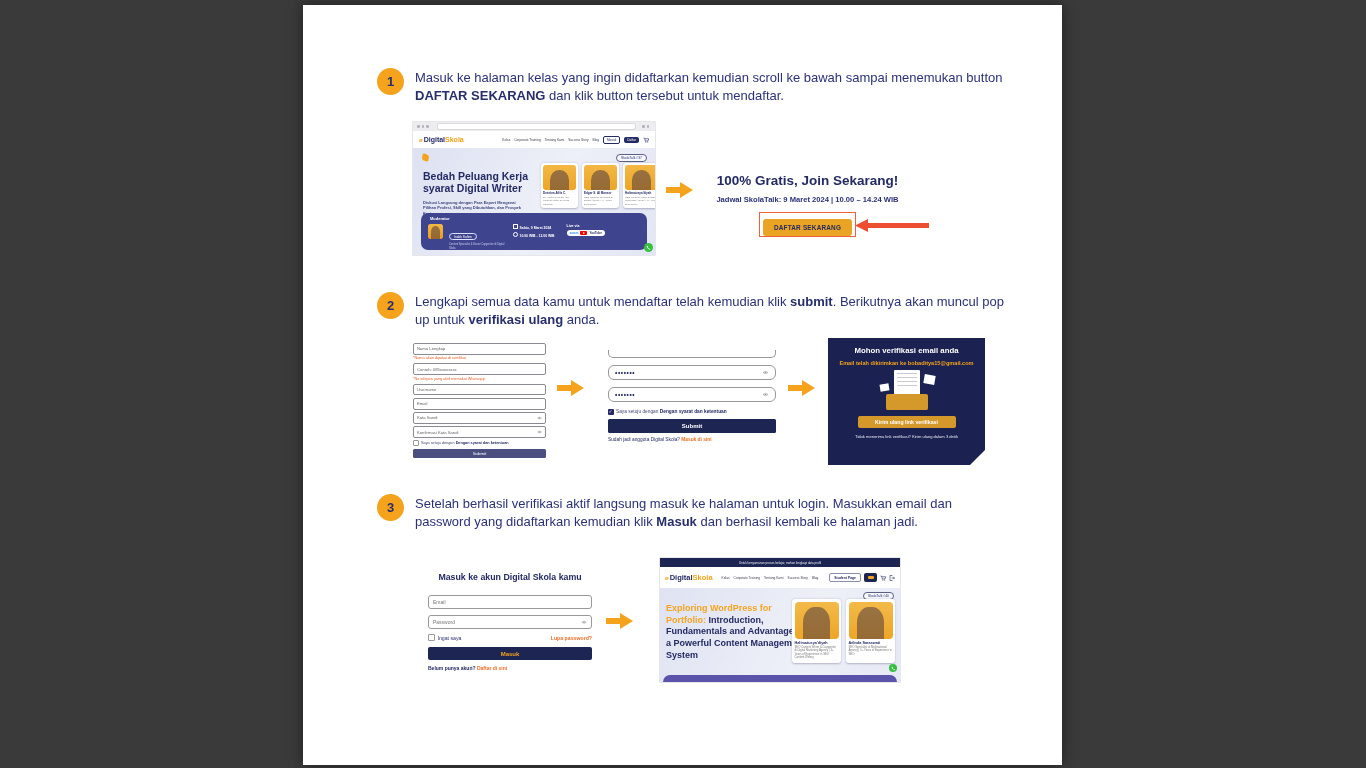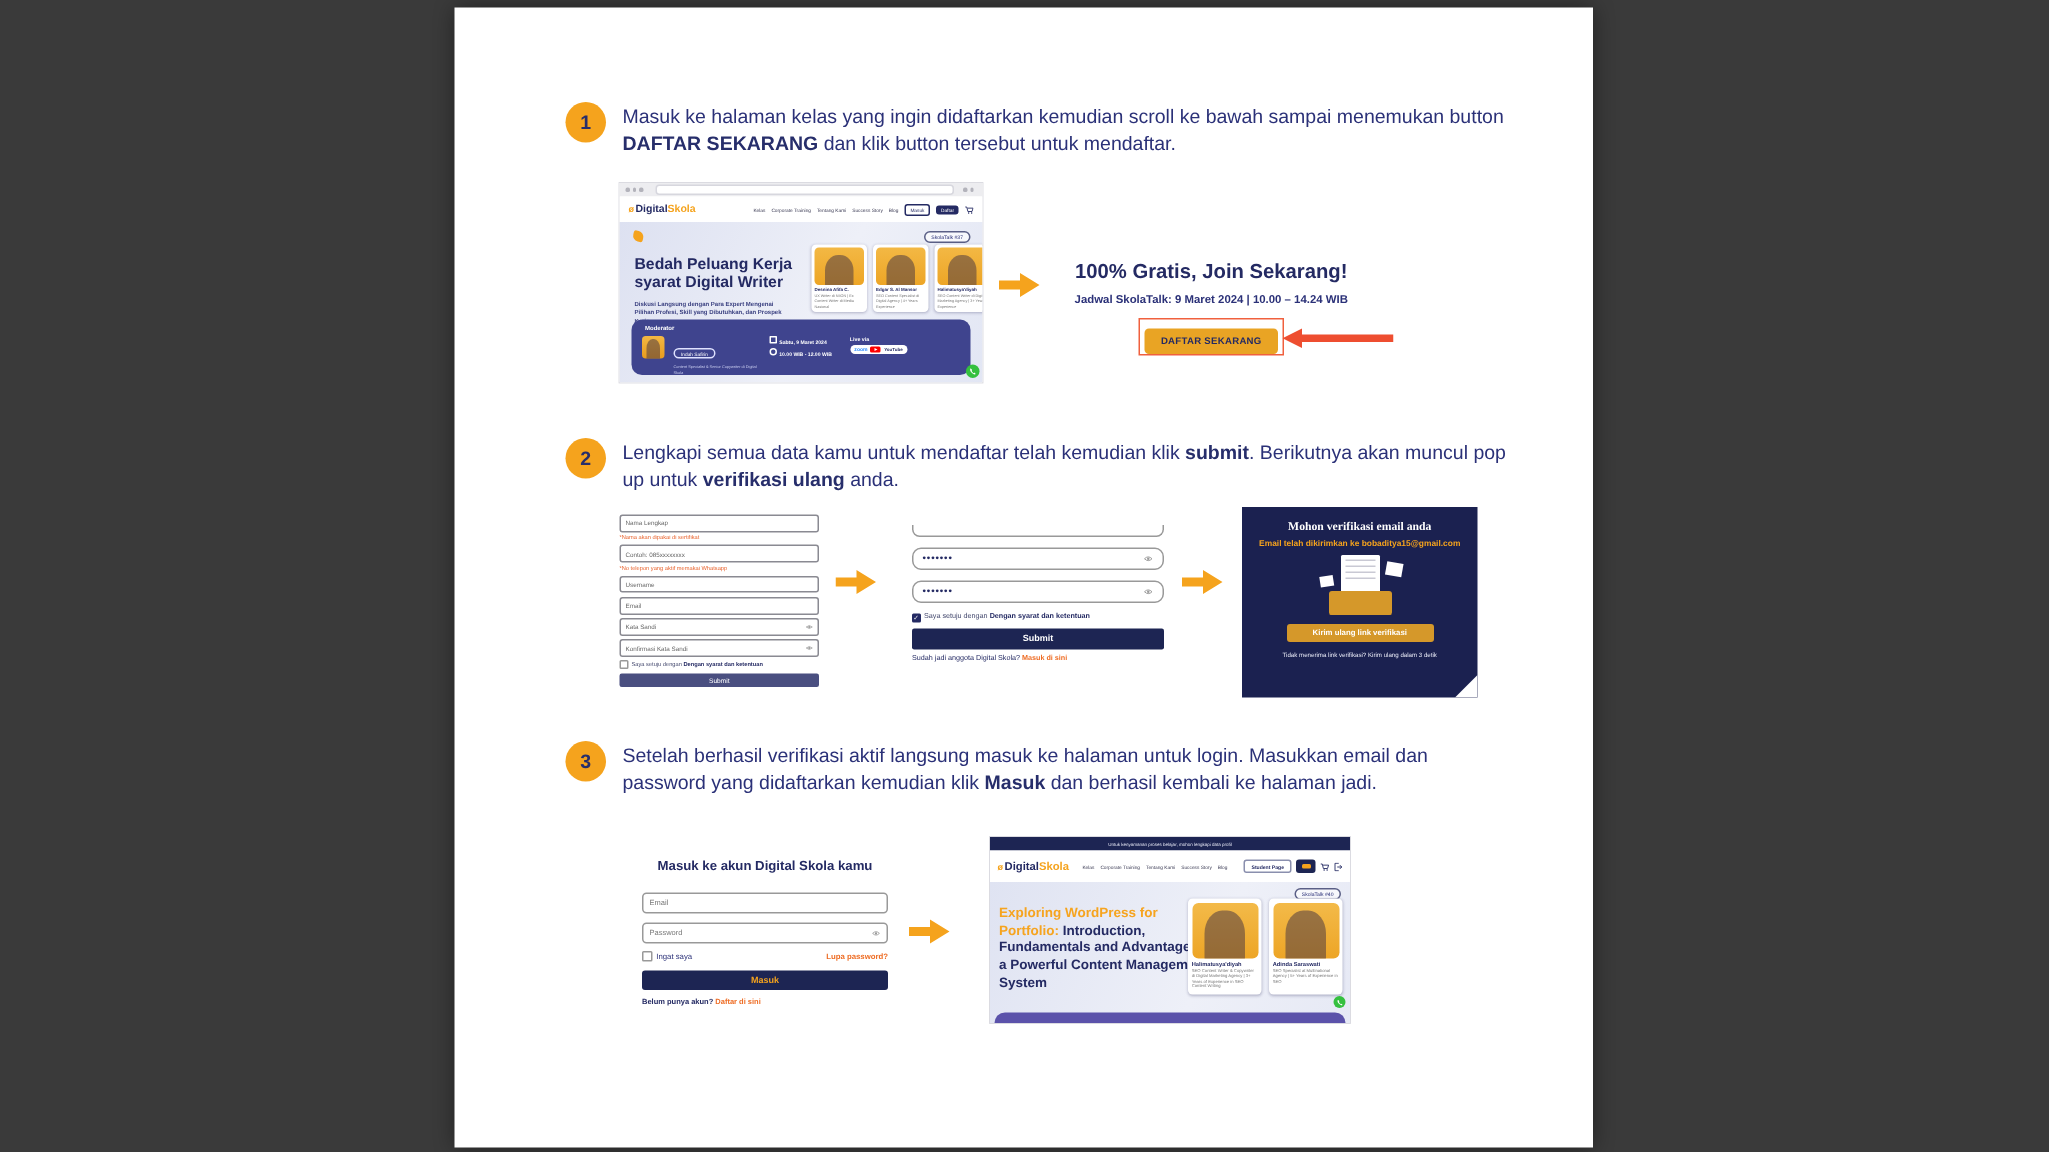--- a/index.html
+++ b/index.html
@@ -78,21 +78,21 @@
   .dots{font-size:6.5px;color:#242a63;letter-spacing:.6px;font-weight:bold;}
   .agree2{display:flex;align-items:center;gap:2.5px;font-size:4.8px;color:#44496e;margin-top:7px;white-space:nowrap;}
   .agree2 b{color:#242a63;}
   .cb2{width:5.5px;height:5.5px;background:#242a63;border-radius:1px;color:#fff;font-size:4.5px;display:flex;align-items:center;justify-content:center;flex:none;}
   .reg2-submit{height:14px;background:#1d2553;color:#fff;font-weight:bold;font-size:6px;display:flex;align-items:center;justify-content:center;border-radius:1.5px;margin-top:4px;}
   .reg2-footer{font-size:4.8px;color:#242a63;margin-top:4.5px;}
   .link-orange{color:#ee6d25;font-weight:bold;}
 
   
   .popup{position:absolute;left:525px;top:333px;width:157px;height:127px;background:#1b2150;color:#fff;text-align:center;overflow:hidden;}
-  .popup-title{font-size:7.8px;font-weight:bold;margin-top:8px;font-family:Liberation Serif, serif;}
+  .popup-title{font-size:7.8px;font-weight:bold;margin-top:8px;}
   .popup-sub{font-size:5.6px;font-weight:bold;color:#f5a31d;margin-top:5px;}
   .envelope{position:relative;width:56px;height:40px;margin:4px auto 0;}
   .env-paper-l{position:absolute;left:1px;top:14px;width:9px;height:7px;background:#fff;transform:rotate(-9deg);}
   .env-paper-r{position:absolute;right:0;top:5px;width:11px;height:9px;background:#fff;transform:rotate(10deg);}
   .env-sheet{position:absolute;left:15px;top:0;width:26px;height:25px;background:#fff;border-radius:1px;}
   .env-sheet i{display:block;height:.9px;background:#c9c9d4;margin:3px 3px 0;}
   .env-body{position:absolute;left:7px;bottom:0;width:42px;height:16px;background:#d5982a;border-radius:2px;}
   .env-flap{position:absolute;left:7px;bottom:0;width:0;height:0;border-left:21px solid transparent;border-right:21px solid transparent;border-bottom:13px solid #c0871f;}
   .popup-btn{width:98px;height:12px;margin:6px auto 0;background:#d5982a;border-radius:2px;font-size:5.2px;font-weight:bold;color:#fff;display:flex;align-items:center;justify-content:center;}
   .popup-footer{font-size:4.1px;margin-top:6px;color:#e8eaf6;}

